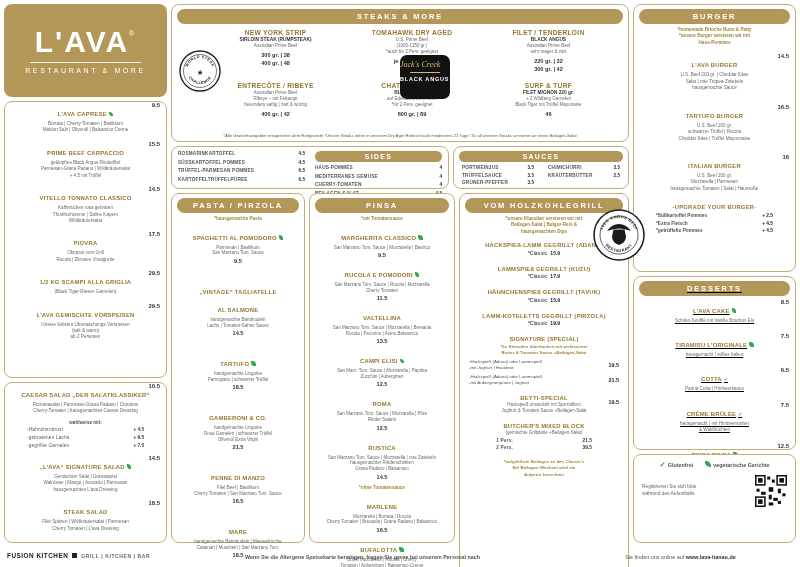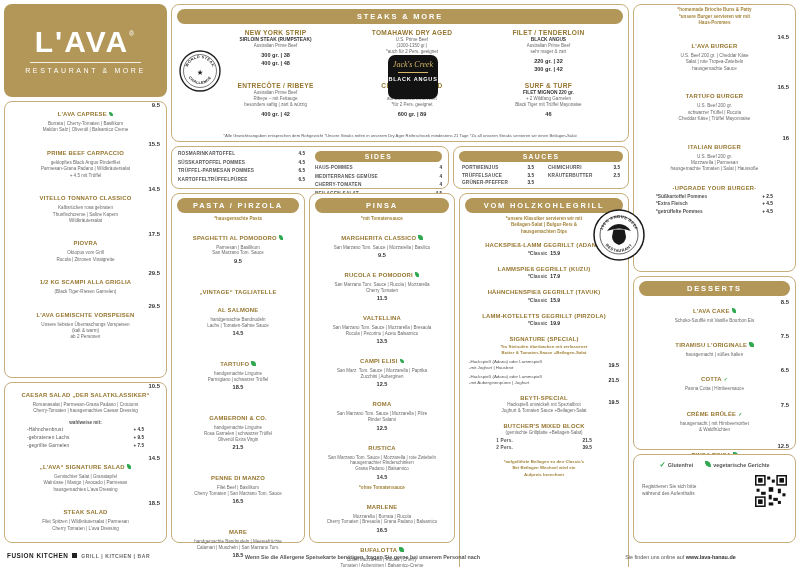--- a/index.html
+++ b/index.html
@@ -37,21 +37,21 @@
   .opt-title{font-size:4.6px;color:#555;text-align:center;font-weight:bold;margin-bottom:2px;}
   
   .steaks-grid{display:grid;grid-template-columns:1fr 1.02fr 1fr;padding:2px 12px 0 36px;}
   .steak{text-align:center;margin-bottom:3px;min-height:50px;}
   .steak-name{font-size:6.6px;font-weight:bold;color:#96762f;letter-spacing:.3px;}
   .steak-sub{font-size:4.8px;font-weight:bold;color:#333;margin-top:1px;}
   .steak-desc{font-size:4.5px;color:#6a6a6a;line-height:1.35;margin-top:1px;}
   .steak-prices{font-size:5.6px;font-weight:bold;color:#333;margin-top:2px;line-height:1.55;}
   .steaks-foot{position:absolute;left:0;right:0;bottom:3px;text-align:center;font-size:4.2px;color:#555;}
   .wsc{position:absolute;left:7px;top:45px;}
-  .jacks{position:absolute;left:216px;top:50px;width:50px;height:44px;background:#121212;border-radius:7px;color:#fff;text-align:center;padding-top:6px;box-sizing:border-box;}
+  .jacks{position:absolute;left:228px;top:50px;width:50px;height:44px;background:#121212;border-radius:7px;color:#fff;padding-top:6px;box-sizing:border-box;}
   .jacks-script{font-family:"Liberation Serif",serif;font-style:italic;color:#d8b96a;font-size:8px;line-height:1;}
   .jacks-div{width:60%;height:1px;background:#d8b96a;margin:3px auto;}
   .jacks-main{font-size:5.5px;font-weight:bold;letter-spacing:.8px;}
   
   .pnote{font-size:4.6px;color:#a4853c;font-weight:bold;text-align:center;margin:1px 0 5px;}
   .pasta-list .itemB{margin-bottom:16px;}
   .pinsa-list .itemB{margin-bottom:5px;}
   
   .gnote{font-size:4.6px;color:#a4853c;text-align:center;line-height:1.45;margin:2px 6px 7px;font-weight:bold;white-space:pre-line;}
   .gitem{text-align:center;margin-bottom:10px;}
@@ -568,20 +568,21 @@
         <path id="stB" d="M 9,26 A 17,17 0 0 0 43,26"></path>
       </defs>
       <text font-size="4" font-weight="bold" fill="#1a1a1a" letter-spacing="0.4"><textPath href="#stT" startOffset="50%" text-anchor="middle">100% ANGUS BEEF</textPath></text>
       <text font-size="4" font-weight="bold" fill="#1a1a1a" letter-spacing="0.4"><textPath href="#stB" startOffset="50%" text-anchor="middle">RESTAURANT</textPath></text>
       <path fill="#1a1a1a" d="M14 22 q5 -7 12 -7 q7 0 12 7 l-3.5 -1 q-4 -1.6 -8.5 -1.6 q-4.5 0 -8.5 1.6 z"></path>
       <path fill="#1a1a1a" d="M20.5 20.5 h11 l1.5 7 q0 6 -7 8.5 q-7 -2.5 -7 -8.5 z"></path>
     </svg>
   </div>
 
   <div class="box" style="left:633px;top:4px;width:163px;height:268px;">
+    <div class="hdr">BURGER</div>
     <div class="gnote">*homemade Brioche Buns &amp; Patty
 *unsere Burger servieren wir mit
 Haus-Pommes</div>
     <div class="burger-list">
 
         <div class="itemA">
           <div style="position:relative;">
             <span class="nameA">L'AVA BURGER</span>
             <span class="priceA">14.5</span>
           </div>
@@ -623,21 +624,21 @@
           <span class="spr">+ 4.5</span>
         </div>
 
         <div class="upg-row">
           <span>*getrüffelte Pommes</span>
           <span class="spr">+ 4.5</span>
         </div>
       </div>
   </div>
 
-  <div class="box" style="left:633px;top:276px;width:163px;height:174px;">
+  <div class="box" style="left:633px;top:276px;width:163px;height:174px;text-decoration:underline;">
     <div class="hdr">DESSERTS</div>
     <div>
 
         <div class="itemA" style="margin-bottom:9px;">
           <div style="position:relative;">
             <span class="nameA">L'AVA CAKE</span><span class="leaf"></span>
             <span class="priceA">8.5</span>
           </div>
           <div class="descA pre">Schoko-Soufflé mit Vanille Bourbon Eis</div>
         </div>

